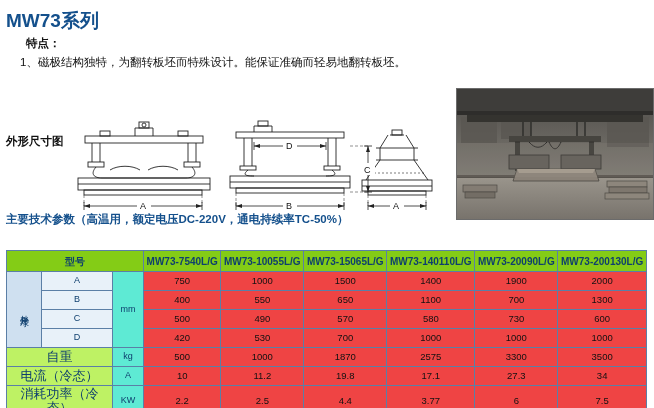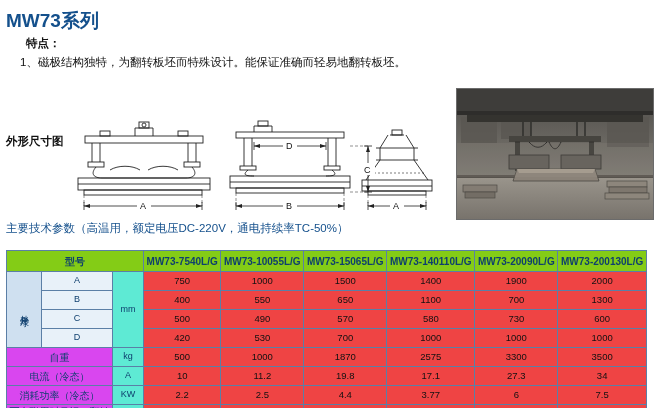--- a/index.html
+++ b/index.html
@@ -46,22 +46,22 @@
   .photo{
     position:absolute;left:456px;top:88px;width:196px;height:130px;
     border:1px solid #6b6b6b;
     overflow:hidden;
     background:#6f6a62;
   }
   .photo svg{display:block;}
 
   
   .tbl-head{
-    position:absolute;left:6px;top:221px;
-    font-size:11.5px;font-weight:normal;color:#14508c;
+    position:absolute;left:6px;top:212px;
+    font-size:11.5px;font-weight:bold;color:#14508c;
   }
 
   
   table.spec{
     position:absolute;left:6px;top:250px;
     border-collapse:collapse;
     width:641px;
     font-size:9.5px;
     color:#111;
   }
@@ -94,21 +94,21 @@
     font-size:9px;
   }
   td.unit{
     background:#5eead4;
     color:#0e3f6e;
     width:26px;
     font-size:9px;
   }
   td.val{background:#ef4444;font-size:9.5px;}
   td.rowname-wide{
-    background:#d946ef;color:#0e3f6e;font-size:10px;
+    background:#bef264;color:#0e3f6e;font-size:13px;
   }
   .vtxt{
     writing-mode:vertical-rl;
     text-orientation:upright;
     letter-spacing:1px;
     display:inline-block;
     line-height:1;
   }
 </style>
 </head>

